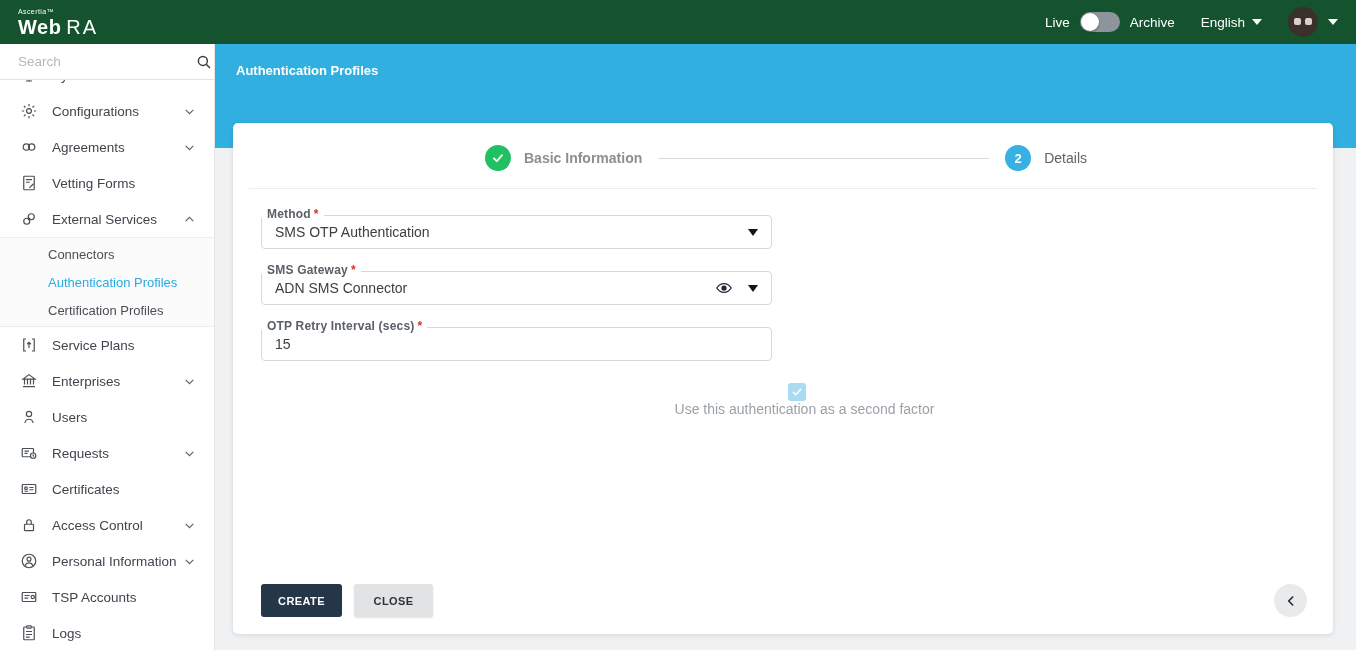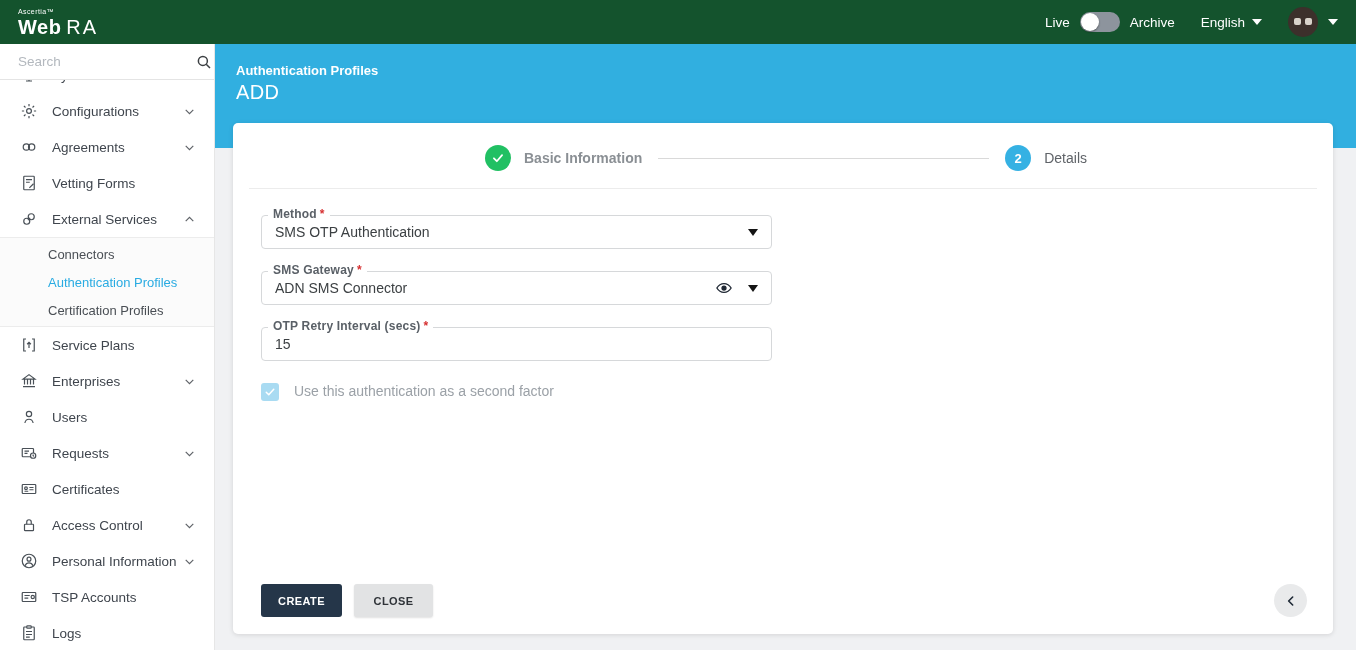--- a/index.html
+++ b/index.html
@@ -55,27 +55,27 @@
   .step-circle.done { background:#21c063; }
   .step-circle.active { background:#35b1e3; color:#fff; font-size:13px; font-weight:bold; }
   .step-label1 { font-size:14px; color:#8a8f94; margin-left:13px;font-weight:bold; }
   .step-label2 { font-size:14px; color:#5f6368; font-weight:500; margin-left:13px; }
   .connector { flex:1; height:1px; background:#d9d9d9; margin:0 16px; }
   .card-divider { height:1px; background:#ececec; margin:0 16px; }
 
   
   .form { padding:26px 0 0 28px; }
   .field { position:relative; width:511px; height:34px; border:1px solid #d6d8da; border-radius:4px; margin-bottom:22px; display:flex; align-items:center; padding:0 13px; background:#fff; }
-  .field-label { position:absolute; top:-9px; left:6px; background:#fff; padding:0 5px; font-size:12px; font-weight:bold; color:#5a6067; letter-spacing:.2px; }
+  .field-label { position:absolute; top:-9px; left:0; background:#fff; padding:0 5px; font-size:12px; font-weight:bold; color:#5a6067; letter-spacing:.2px; }
   .req { color:#d63031; margin-left:3px; }
   .field-value { flex:1; font-size:14px; color:#3c4043; }
   .field input { border:none; outline:none; width:100%; font-size:14px; color:#3c4043; font-family:"Liberation Sans", sans-serif; }
   .sel-caret { width:0; height:0; border-left:5.5px solid transparent; border-right:5.5px solid transparent; border-top:7px solid #141414; }
   .eye { margin-right:15px; display:flex; }
-  .chk-row { display:flex; margin-top:9px; }
+  .chk-row { display:flex; align-items:center; margin-top:9px;flex-direction:column; }
   .chk { width:18px; height:18px; border-radius:3px; background:#a9dbf2; display:flex; align-items:center; justify-content:center; flex:none; }
   .chk-label { font-size:14px; color:#9ba1a7; margin-left:15px; }
 
   
   .actions { margin-top:auto; display:flex; align-items:center; padding:0 26px 17px 28px; }
   .btn { height:33px; border:none; border-radius:3px; font-size:11px; font-weight:bold; letter-spacing:.4px; cursor:pointer; font-family:"Liberation Sans", sans-serif; }
   .btn-create { width:81px; background:#253649; color:#fff; }
   .btn-close { width:79px; background:#e2e3e4; color:#2f3338; margin-left:12px; box-shadow:0 1px 2px rgba(0,0,0,.12); }
   .btn-back { margin-left:auto; width:33px; height:33px; border-radius:50%; background:#e9eaeb; border:none; display:flex; align-items:center; justify-content:center; cursor:pointer; }
 </style>
@@ -261,21 +261,20 @@
             <path d="M8 10h8M8 14h8M8 17.5h5"></path>
           </svg>
         <span class="lbl">Logs</span>
       </div>
     </nav>
   </aside>
 
   <main class="main">
     <div class="page-header">
       <div class="breadcrumb">Authentication Profiles</div>
-      <div class="page-title">ADD</div>
     </div>
 
     <section class="card">
       <div class="stepper">
         <div class="step">
           <div class="step-circle done">
             <svg width="14" height="14" viewBox="0 0 24 24" fill="none" stroke="#fff" stroke-width="3" stroke-linecap="round" stroke-linejoin="round">
                 <polyline points="5 12.5 10 17.5 19 7"></polyline>
               </svg>
           </div>

